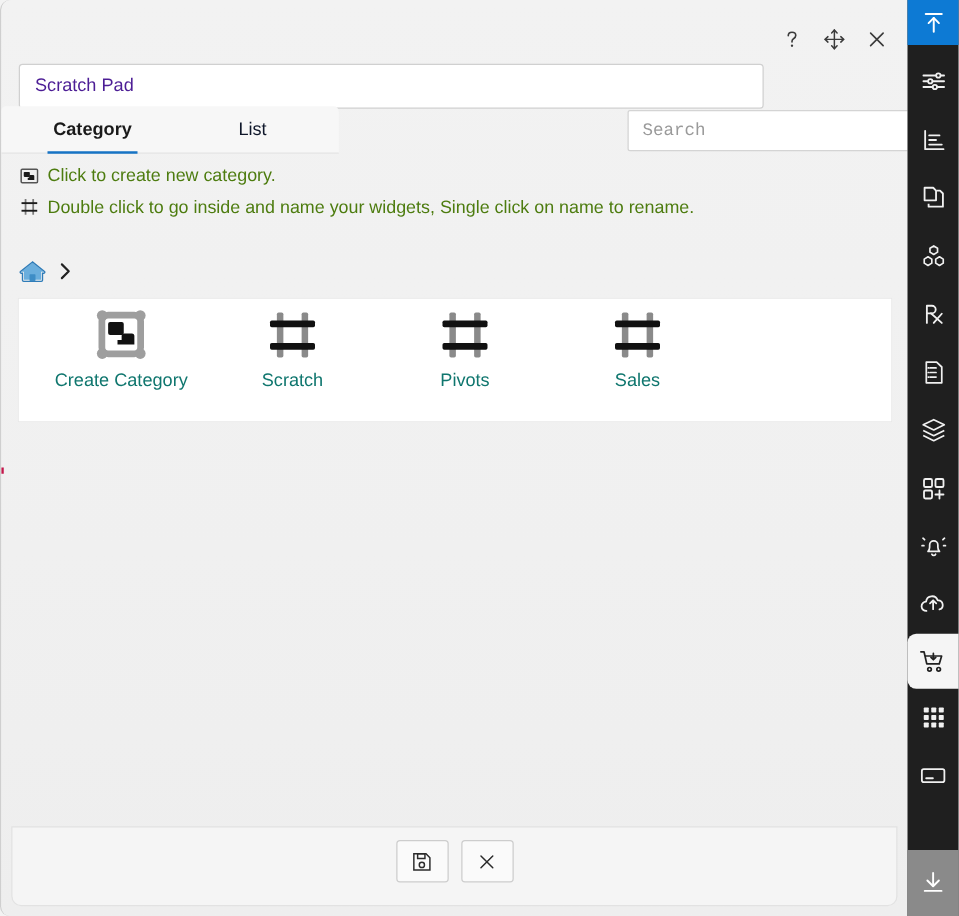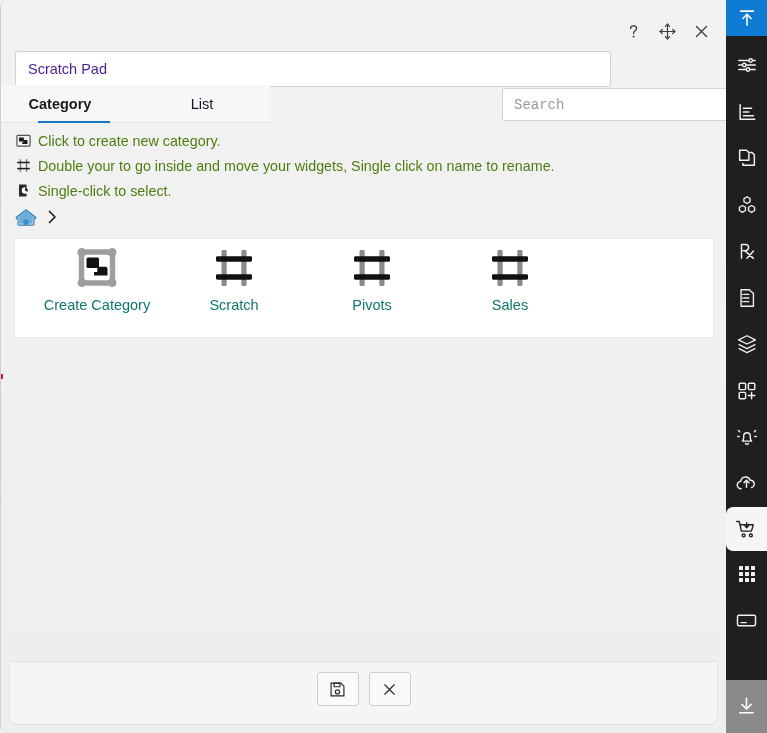--- a/index.html
+++ b/index.html
@@ -79,21 +79,21 @@
     border-radius: 4px 4px 0 0;
   }
   .tab {
     position: absolute;
     top: 0; height: 38px;
     display: flex; align-items: center; justify-content: center;
     font-size: 14.5px;
     cursor: pointer;
   }
   .tab.active {
-    left: 13px; width: 92px;
+    left: 27px; width: 92px;
     color: #1a1a1a;
     font-weight: bold;
   }
   .tab.inactive {
     left: 160px; width: 82px;
     color: #0f172a;
   }
   .tab-underline {
     position: absolute;
     left: 37px; top: 121px;
@@ -304,31 +304,21 @@
       </div>
       <div class="hint">
         <span class="glyph">
           <svg width="15" height="15" viewBox="0 0 16 16">
             <rect x="4" y="1.3" width="1.5" height="13.4" fill="#7b7b7b"></rect>
             <rect x="10.5" y="1.3" width="1.5" height="13.4" fill="#7b7b7b"></rect>
             <rect x="1.3" y="4" width="13.4" height="1.6" fill="#1b1b1b"></rect>
             <rect x="1.3" y="10.5" width="13.4" height="1.6" fill="#1b1b1b"></rect>
           </svg>
         </span>
-        <span>Double your to go inside and move your widgets, Single click on name to rename.</span>
-      </div>
-      <div class="hint">
-        <span class="glyph">
-          <svg width="15" height="15" viewBox="0 0 16 16">
-            <path d="M3.2 1.6h7.1a1 1 0 0 1 1 1v10.8a1 1 0 0 1-1 1H3.2z" fill="#2a2a2a"></path>
-            <circle cx="9.6" cy="8" r="3.4" fill="#ffffff"></circle>
-            <path d="M9.6 4.6v3.4l2.6 1.7a3.4 3.4 0 0 0-2.6-5.1z" fill="#2a2a2a"></path>
-          </svg>
-        </span>
-        <span>Single-click to select.</span>
+        <span>Double click to go inside and name your widgets, Single click on name to rename.</span>
       </div>
     </div>
 
     <div class="breadcrumb">
       <span class="crumb-icon">
         <svg width="22" height="20" viewBox="0 0 22 20">
           <path d="M11 3.2 1.8 10.4h2.4v6.4h13.6v-6.4h2.4z" fill="#6aaedd"></path>
           <path d="M11 2.6 1.4 10.2a.8.8 0 0 0 .5 1.4h1.1v5.6c0 .5.4.9.9.9h14.2c.5 0 .9-.4.9-.9v-5.6h1.1a.8.8 0 0 0 .5-1.4z" fill="none" stroke="#2f7cb8" stroke-width="1.1"></path>
           <rect x="8.6" y="12.4" width="4.8" height="5.4" rx="0.6" fill="#3e8dc6"></rect>
         </svg>

